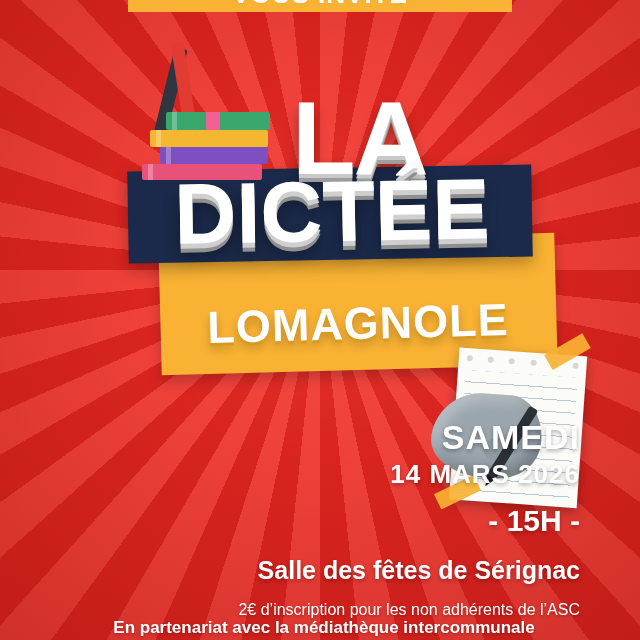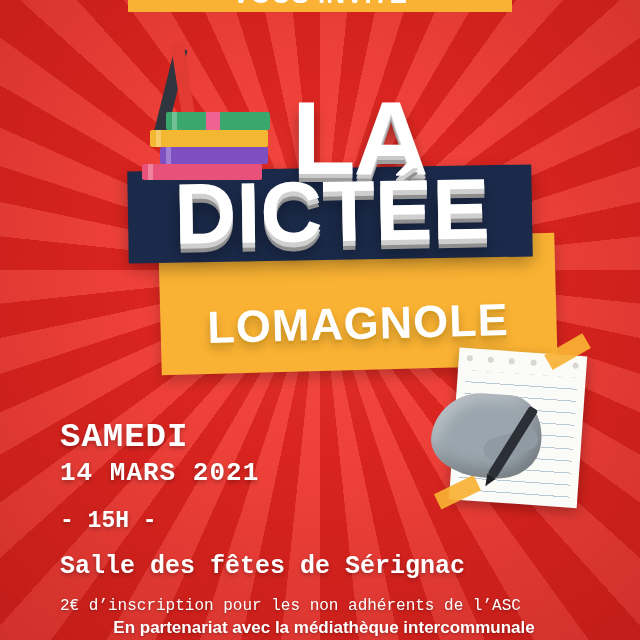--- a/index.html
+++ b/index.html
@@ -236,35 +236,34 @@
     border-left: 5px solid transparent;
     border-right: 5px solid transparent;
     border-top: 12px solid #1d2024;
   }
 
   
   .info {
     position: absolute;
     left: 60px; right: 60px; top: 418px;
     z-index: 11;
-    text-align: left;
-    color: #ffffff;
-    font-family: Liberation Mono, monospace;
+    text-align: right;
+    color: #ffffff;
   }
   .samedi {
     font-size: 34px; font-weight: bold; letter-spacing: 1px;
     text-shadow: 0 2px 4px rgba(0,0,0,0.3);
     margin-bottom: 2px;
   }
   .date {
     font-size: 26px; font-weight: bold; letter-spacing: 1px;
     text-shadow: 0 2px 4px rgba(0,0,0,0.3);
   }
   .hour {
-    font-size: 23px; font-weight: bold; margin-top: 20px;
+    font-size: 30px; font-weight: bold; margin-top: 14px;
     text-shadow: 0 2px 4px rgba(0,0,0,0.3);
   }
   .place {
     font-size: 25px; font-weight: bold; margin-top: 18px;
     text-shadow: 0 2px 4px rgba(0,0,0,0.3);
   }
   .price {
     font-size: 16px; margin-top: 16px;
     text-shadow: 0 1px 3px rgba(0,0,0,0.3);
   }
@@ -332,21 +331,21 @@
     <div class="tape tape-top"></div>
     <div class="tape tape-bottom"></div>
     <div class="hand">
       <div class="thumb"></div>
       <div class="pen"></div>
     </div>
   </div>
 
   <div class="info">
     <div class="samedi">SAMEDI</div>
-    <div class="date">14 MARS 2021</div>
+    <div class="date">14 MARS 2026</div>
     <div class="hour">- 15H -</div>
     <div class="place">Salle des fêtes de Sérignac</div>
     <div class="price">2€ d’inscription pour les non adhérents de l’ASC</div>
   </div>
 
   <div class="partner">En partenariat avec la médiathèque intercommunale</div>
 
 </div>
 
 </body></html>

